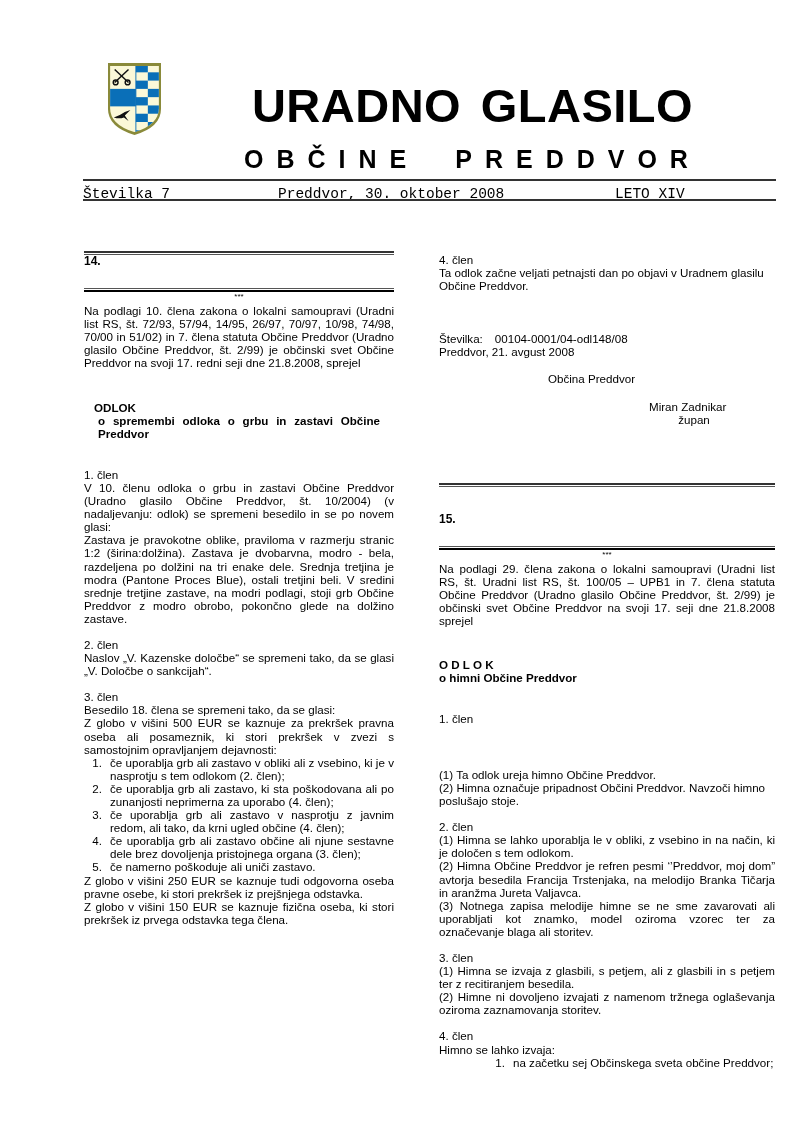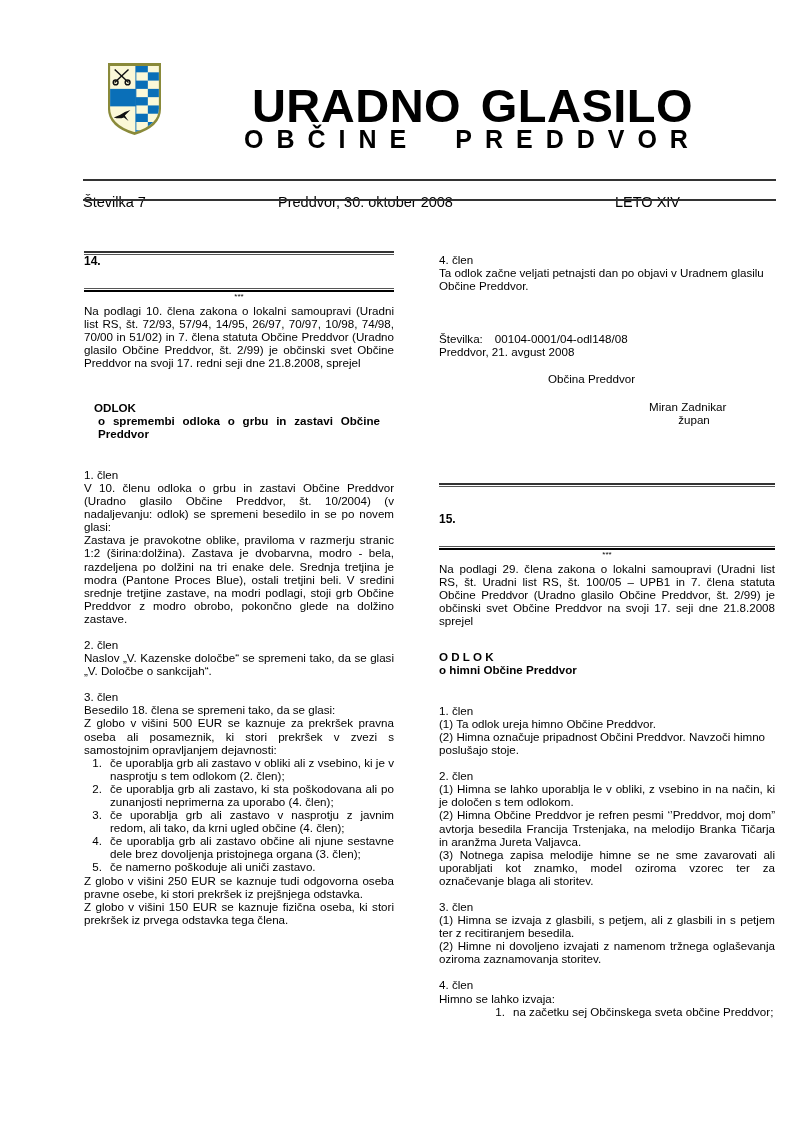--- a/index.html
+++ b/index.html
@@ -4,26 +4,26 @@
 <style>
   html, body { margin: 0; padding: 0; background: #ffffff; }
   body { width: 793px; height: 1123px; position: relative; overflow: hidden;
          font-family: "Liberation Sans", sans-serif; color: #000; }
   .abs { position: absolute; }
 
   
   .crest { left: 106px; top: 61px; width: 57px; height: 76px; }
   .title-main { left: 200px; top: 80px; width: 545px; text-align: center;
                 font-size: 47px; font-weight: bold; letter-spacing: 0.5px; line-height: 52px; word-spacing: 6px; }
-  .title-sub { left: 200px; top: 124px; width: 545px; text-align: center;
+  .title-sub { left: 200px; top: 144px; width: 545px; text-align: center;
                font-size: 25px; font-weight: bold; letter-spacing: 13px; line-height: 30px; word-spacing: 16px; }
   .hline { background: #000; height: 1px; }
   .hline.thick { height: 2px; background:#333; }
   .issue-bar { left: 83px; top: 182px; width: 693px; font-size: 14.5px; line-height: 17px; }
-  .issue-bar span { position: absolute; top: 12px; white-space: nowrap; }
+  .issue-bar span { position: absolute; top: 4px; white-space: nowrap; font-family: Liberation Mono, monospace; }
 
   
   .col { font-size: 11.6px; line-height: 13.1px; }
   .col p { margin: 0; text-align: justify; }
   .center { text-align: right; }
   .bold { font-weight: bold; }
   .sep-double { height: 4px; border-top: 2px solid #333; border-bottom: 1px solid #555; box-sizing: border-box; }
   .sep-double2 { height: 4px; border-top: 1px solid #555; border-bottom: 2px solid #000; box-sizing: border-box; }
   .stars { font-size: 8px; text-align: center; line-height: 8px; }
   .num-list { margin: 0; padding: 0; list-style: none; }
@@ -139,25 +139,25 @@
   <p style="padding-left:210px; width:90px; text-align:center;">župan</p>
 </div>
 
 <div class="abs col" style="left:439px; top:483px; width:336px;">
   <div class="sep-double"></div>
   <p class="center bold" style="margin-top:26px; font-size:12px;">15.</p>
   <div class="sep-double2" style="margin-top:20px;"></div>
   <div class="stars" style="margin-top:1px;">***</div>
   <p style="margin-top:3px;">Na podlagi 29. člena zakona o lokalni samoupravi (Uradni list RS, št. Uradni list RS, št. 100/05 – UPB1 in 7. člena statuta Občine Preddvor (Uradno glasilo Občine Preddvor, št. 2/99) je občinski svet Občine Preddvor na svoji 17. seji dne 21.8.2008 sprejel</p>
 
-  <p class="center bold" style="margin-top:22px;">O D L O K</p>
+  <p class="center bold" style="margin-top:30px;">O D L O K</p>
   <p class="center bold">o himni Občine Preddvor</p>
 
   <p class="center" style="margin-top:28px;">1. člen</p>
-  <p style="text-align:left;">(1) Ta odlok ureja himno Občine Preddvor.</p>
+  <p style="text-align:left;margin-top:43px;">(1) Ta odlok ureja himno Občine Preddvor.</p>
   <p style="text-align:left;">(2) Himna označuje pripadnost Občini Preddvor. Navzoči himno poslušajo stoje.</p>
 
   <p class="center" style="margin-top:13px;">2. člen</p>
   <p>(1) Himna se lahko uporablja le v obliki, z vsebino in na način, ki je določen s tem odlokom.</p>
   <p>(2) Himna Občine Preddvor je refren pesmi ‘’Preddvor, moj dom” avtorja besedila Francija Trstenjaka, na melodijo Branka Tičarja in aranžma Jureta Valjavca.</p>
   <p>(3) Notnega zapisa melodije himne se ne sme zavarovati ali uporabljati kot znamko, model oziroma vzorec ter za označevanje blaga ali storitev.</p>
 
   <p class="center" style="margin-top:13px;">3. člen</p>
   <p>(1) Himna se izvaja z glasbili, s petjem, ali z glasbili in s petjem ter z recitiranjem besedila.</p>
   <p>(2) Himne ni dovoljeno izvajati z namenom tržnega oglaševanja oziroma zaznamovanja storitev.</p>

